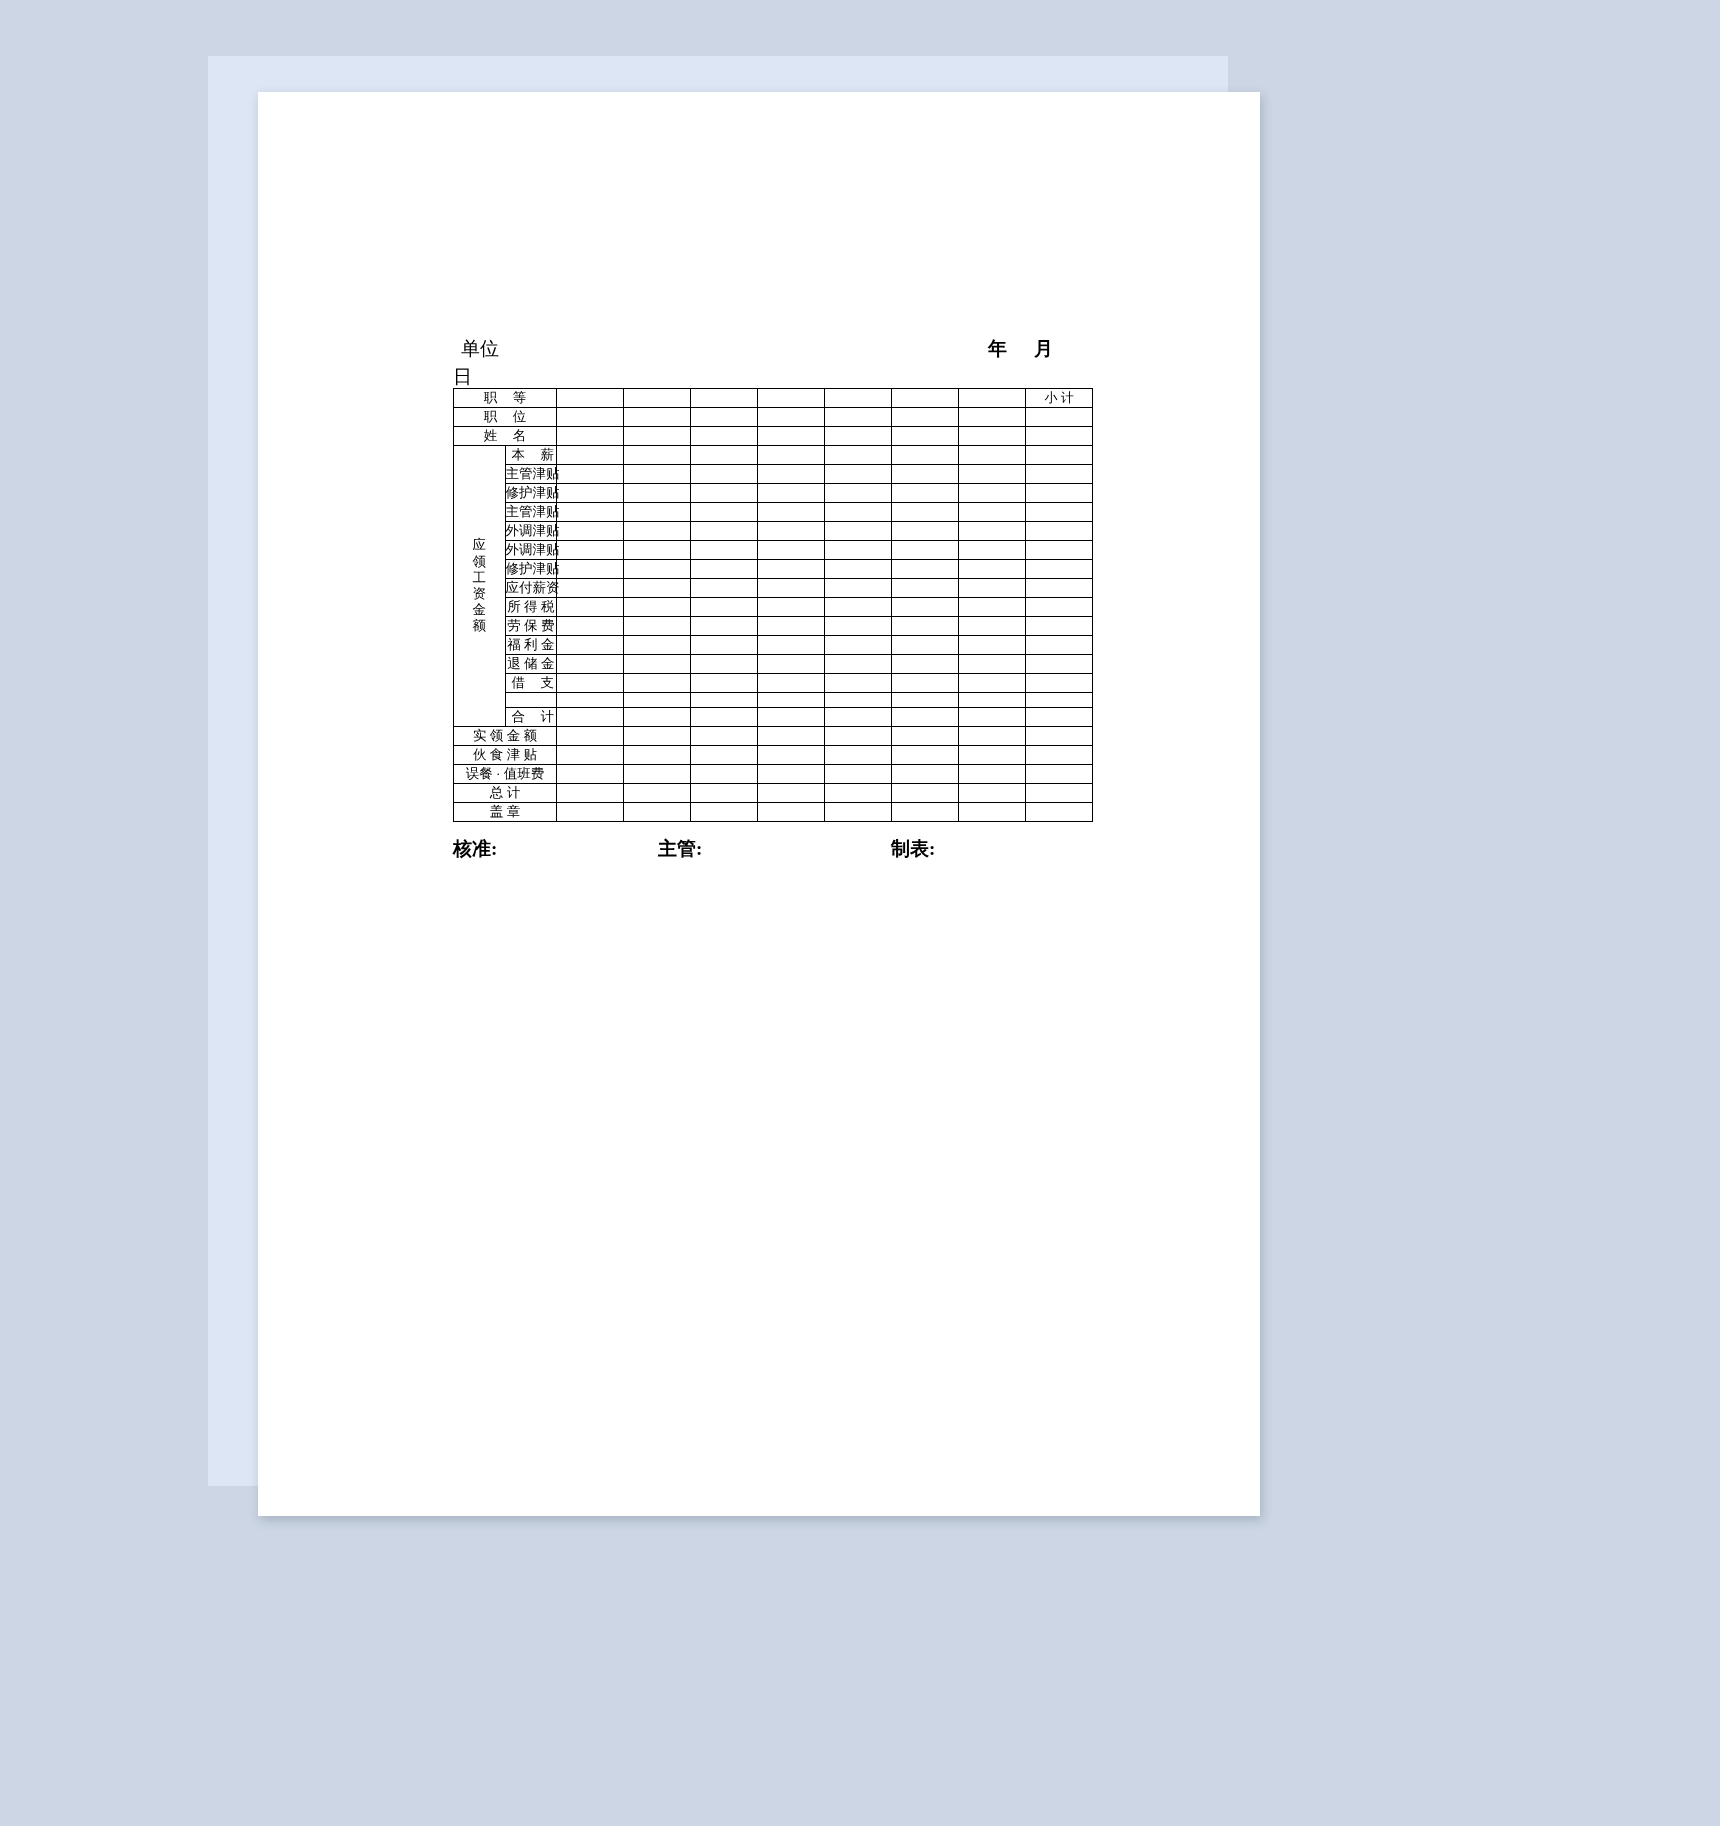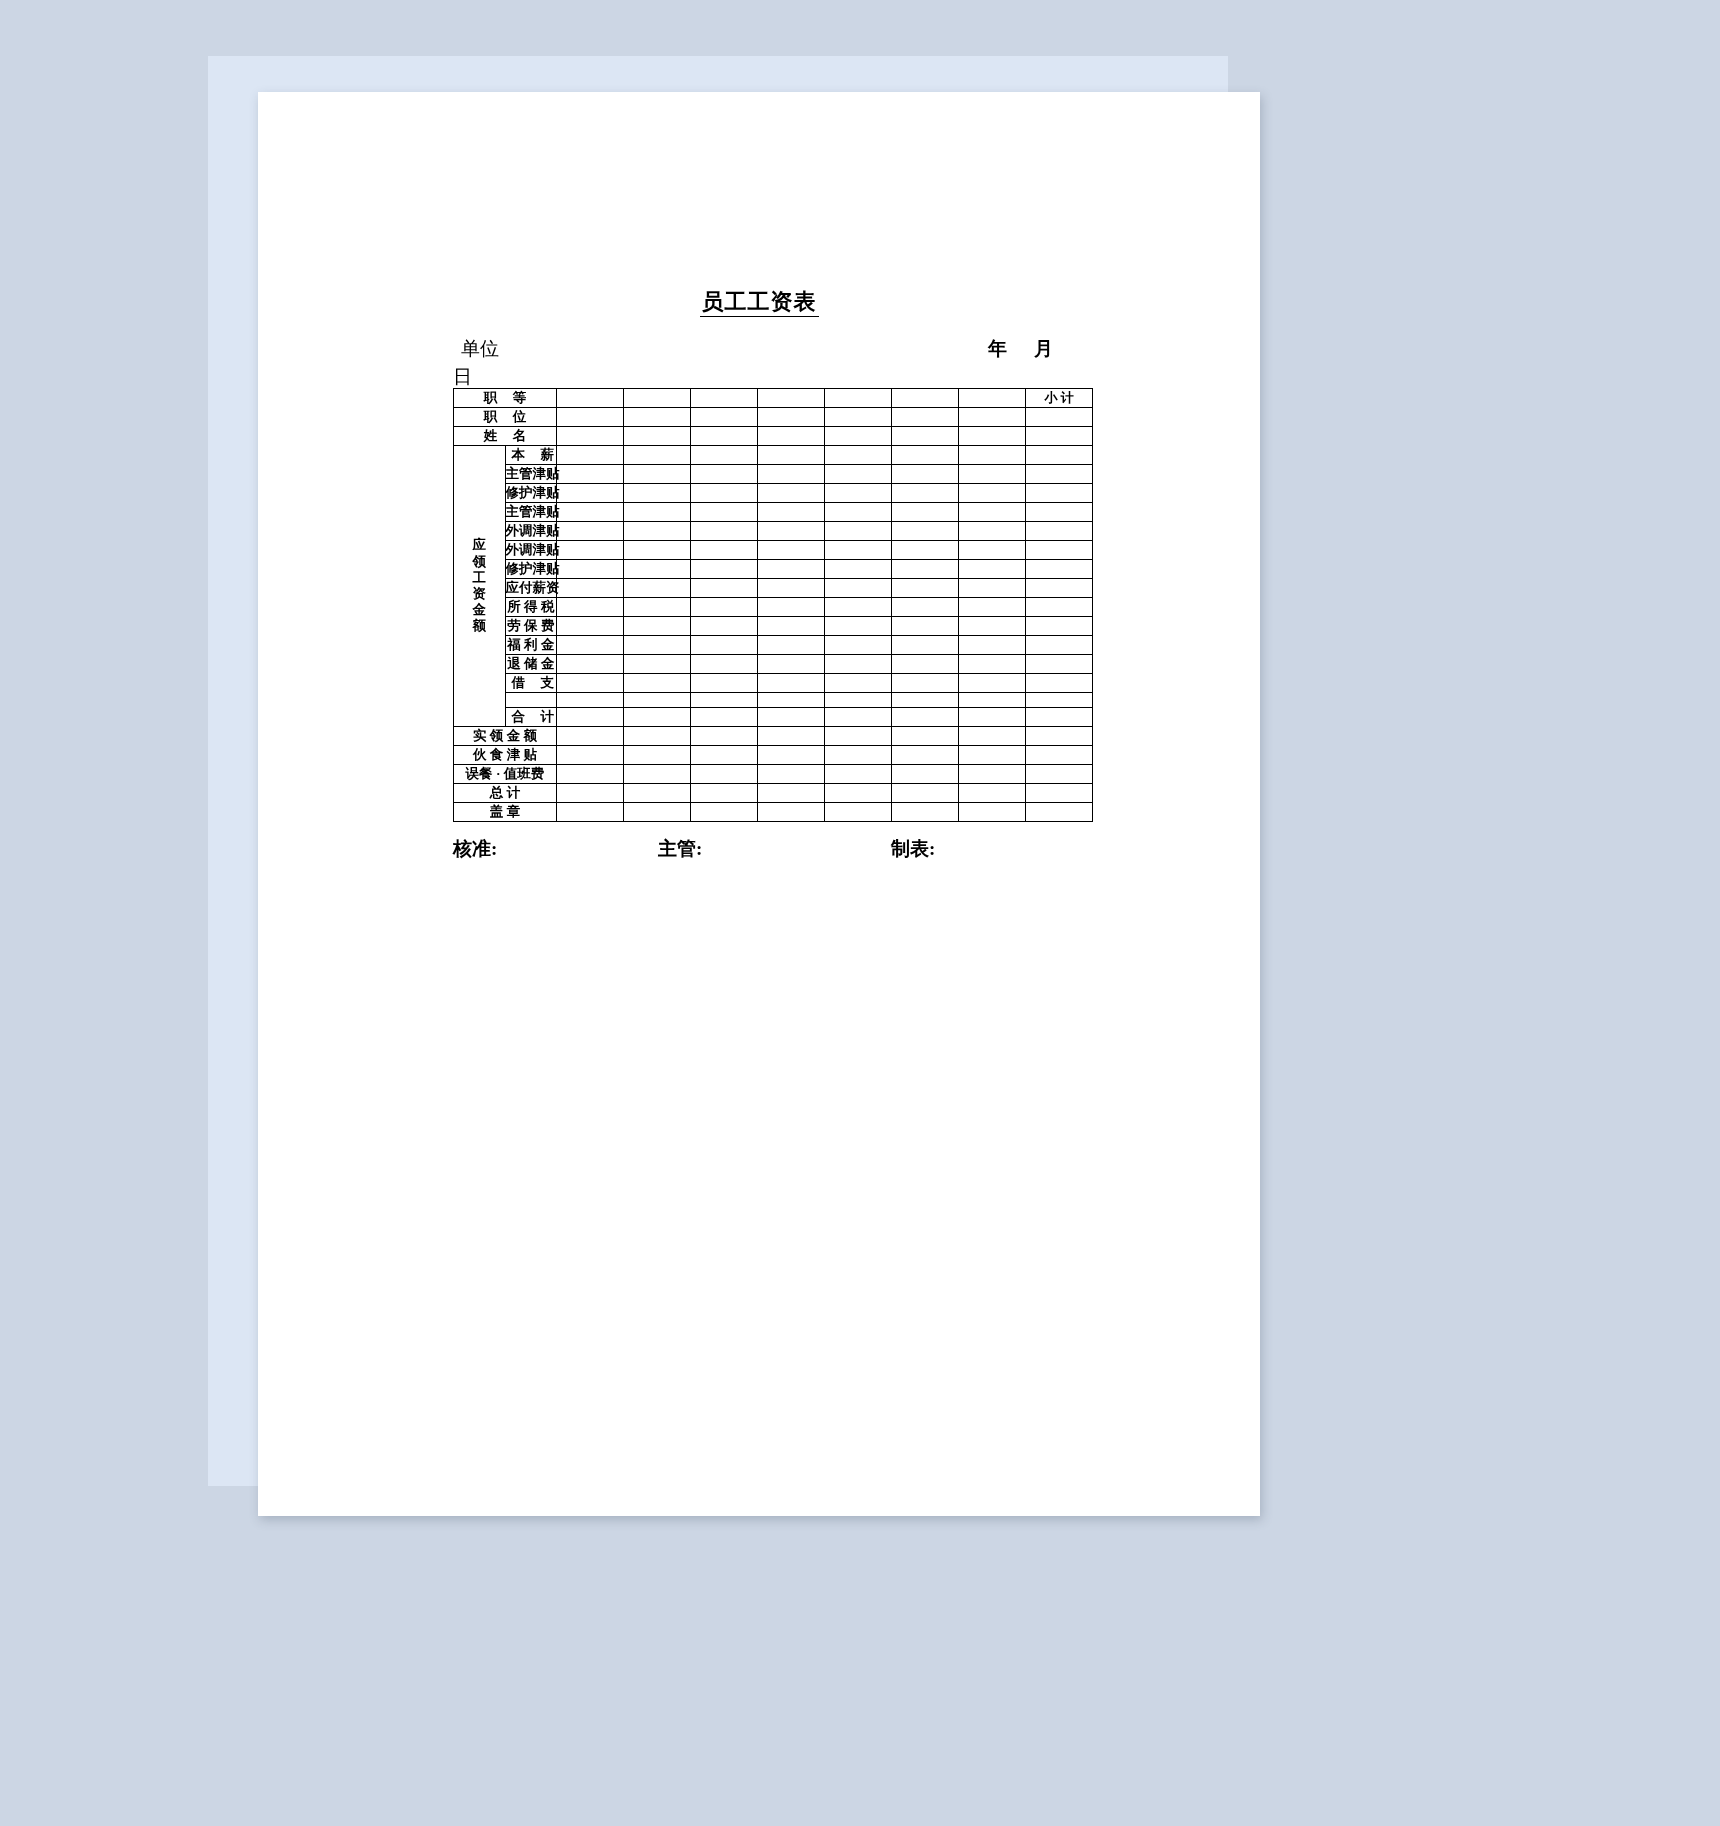--- a/index.html
+++ b/index.html
@@ -76,21 +76,20 @@
     font-size: 19px;
   }
   table.salary {
     position: absolute;
     left: 195px;
     top: 296px;
     border-collapse: collapse;
     table-layout: fixed;
     width: 640px;
     font-size: 13px;
-    font-weight: bold;
   }
   table.salary td {
     border: 1px solid #000;
     height: 14px;
     padding: 0;
     text-align: center;
     vertical-align: middle;
   }
   table.salary td.lbl {
     font-size: 13.5px;
@@ -134,23 +133,20 @@
   .sign-2 { left: 205px; text-align: center; }
   .sign-3 { left: 410px; margin-left: 28px; }
 </style>
 </head>
 <body>
 
 <div class="back-sheet"></div>
 
 <div class="page">
 
-  <div class="doc-title">
-    <span>员工工资表</span>
-  </div>
 
   <div class="meta-row">
     <div class="meta-left">单位</div>
     <div class="meta-right">
       <span>年</span><span class="gap"></span><span>月</span>
     </div>
   </div>
   <div class="meta-day">日</div>
 
   <table class="salary">

